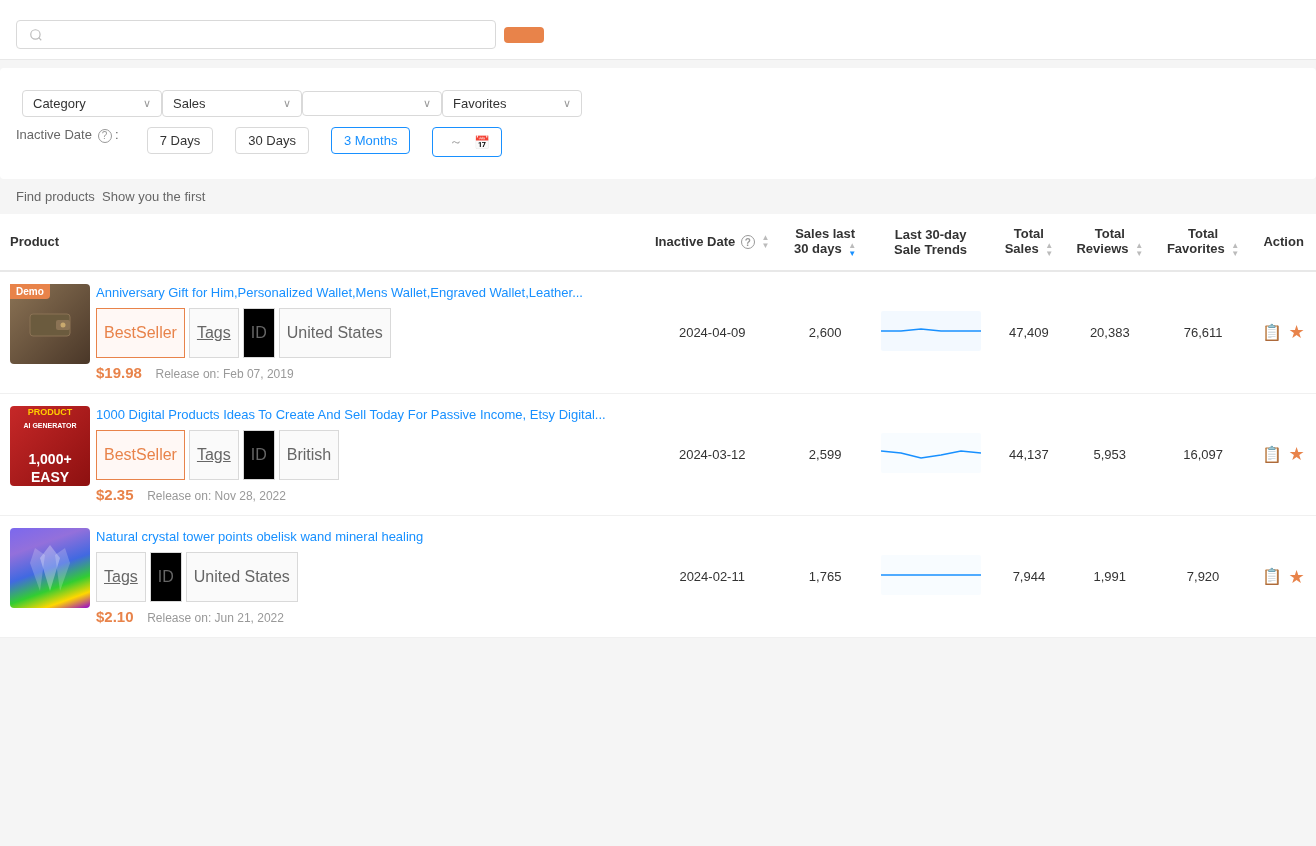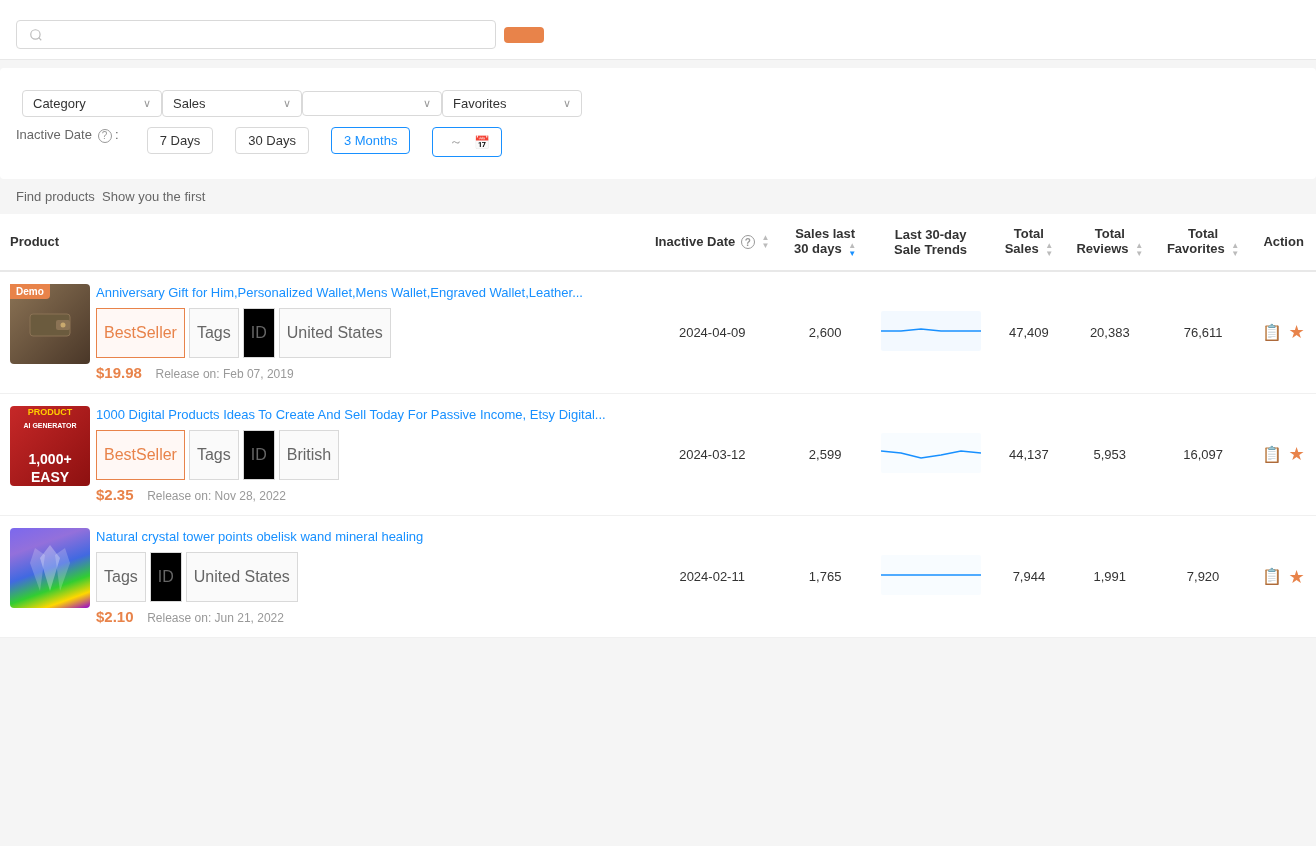--- a/index.html
+++ b/index.html
@@ -38,21 +38,21 @@
     tbody td { padding: 12px 10px; vertical-align: middle; font-size: 13px; }
     tbody td.center { text-align: center; }
 
     .product-cell { display: flex; align-items: flex-start; gap: 6px; }
     .demo-badge { position: absolute; top: 0; left: 0; background: #e8834a; color: #fff; font-size: 10px; font-weight: 700; padding: 2px 6px; border-radius: 0 0 4px 0; }
     .product-info { flex: 1; }
     .product-title { color: #1890ff; font-size: 13px; line-height: 1.4; margin-bottom: 6px; cursor: pointer; }
     .tags-row { display: flex; flex-wrap: wrap; gap: 4px; margin-bottom: 6px; }
     .tag { padding: 15px 7px; border-radius: 0; font-size: 16px; border: 1px solid; }
     .tag-bestseller { color: #e8834a; border-color: #e8834a; background: #fff8f5; }
-    .tag-tags { color: #666; border-color: #d9d9d9; background: #fafafa; }
+    .tag-tags { color: #666; border-color: #d9d9d9; background: #fafafa; text-decoration: underline; }
     .tag-id { color: #666; border-color: #d9d9d9; background: #000000; }
     .tag-location { color: #666; border-color: #d9d9d9; background: #fafafa; }
     .product-price { color: #e8834a; font-size: 15px; font-weight: 600; display: inline-block; margin-right: 10px; }
     .release-date { color: #999; font-size: 12px; }
 
     .sort-icon { display: inline-flex; flex-direction: column; margin-left: 3px; vertical-align: middle; }
     .sort-icon span { font-size: 8px; line-height: 1; color: #bbb; }
     .sort-icon span.active { color: #1890ff; }
 
     .action-icons { display: flex; align-items: center; gap: 6px; justify-content: center; }

